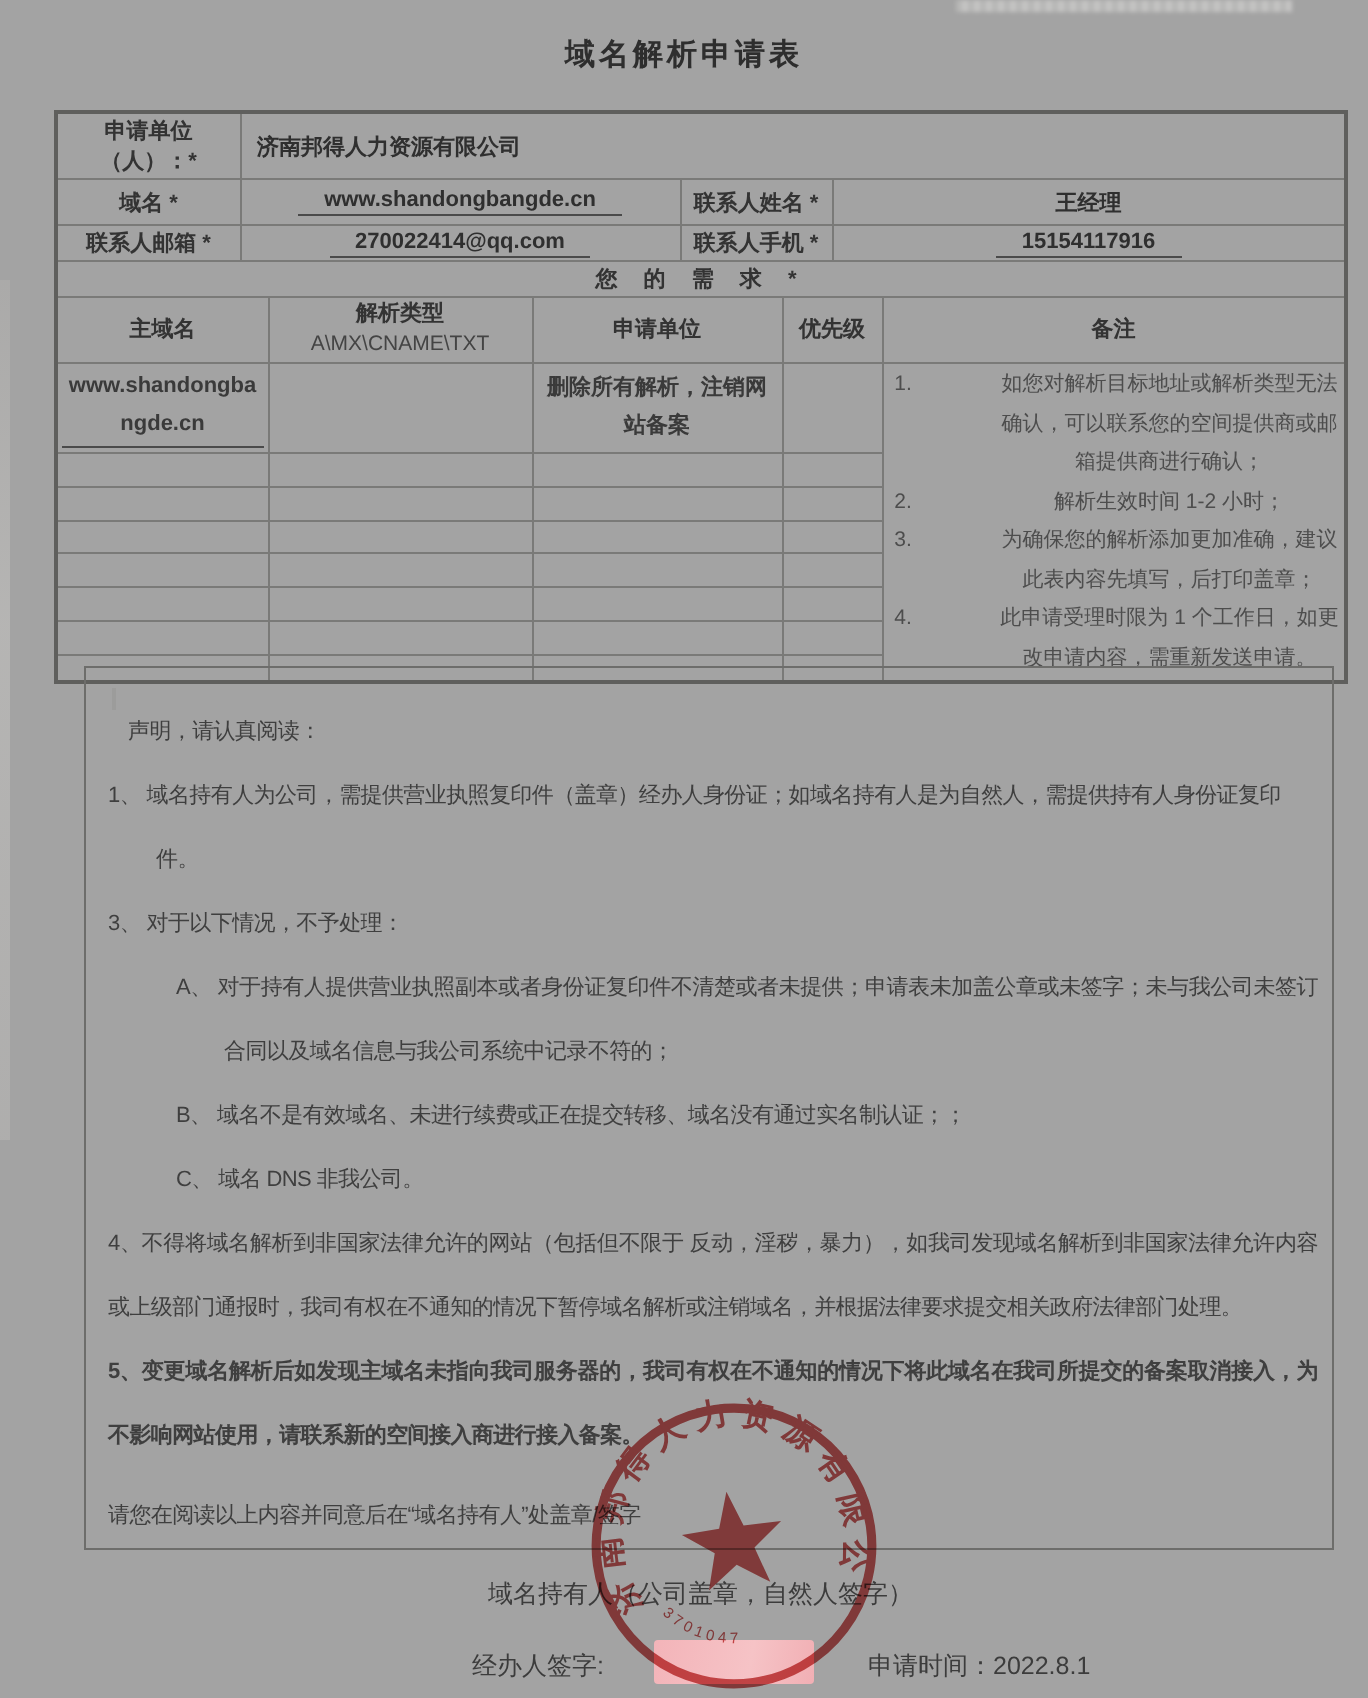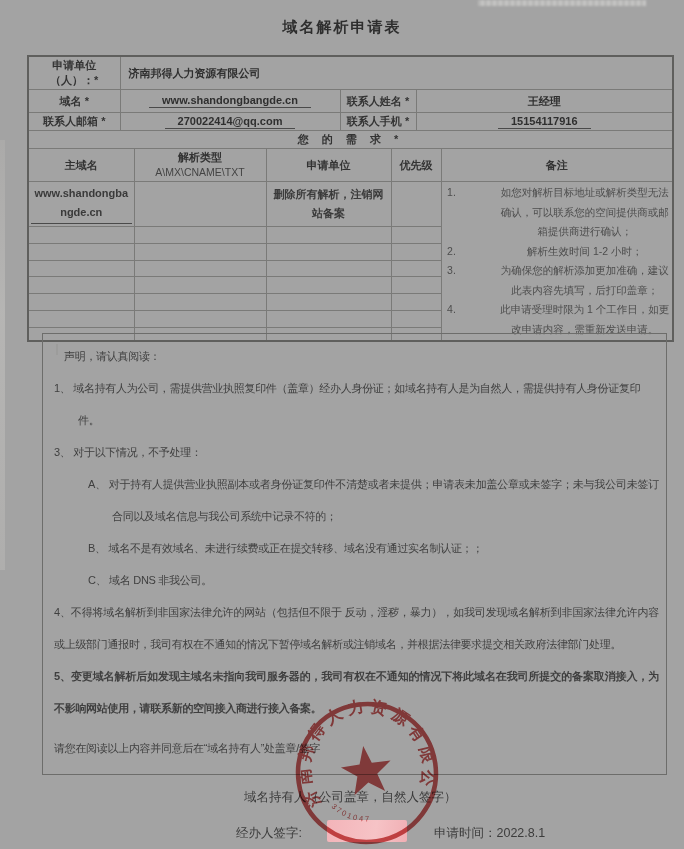--- a/index.html
+++ b/index.html
@@ -30,21 +30,21 @@
   td.domaincell{font-weight:bold;font-size:12px;line-height:19px;
     word-break:break-all;vertical-align:middle;}
   td.domaincell .uline{padding:0 2px 1px;}
   td.addrcell{font-weight:bold;font-size:11.5px;line-height:19px;vertical-align:middle;}
   td.remarks{vertical-align:top;text-align:left;padding:4px 6px 2px 7px;}
   .remark-item{display:flex;font-size:10.5px;line-height:19.5px;color:#4d4d4d;}
   .remark-item .rnum{flex:0 0 16px;}
   .remark-item .rtxt{flex:1;margin-left:40px;}
   .decl-box{position:absolute;left:42px;top:333px;width:625px;height:442px;
     border:1.6px solid #6d6d6b;box-sizing:border-box;
-    padding:6px 7px 0 11px;}
+    padding:16px 7px 0 11px;}
   .decl-box p{margin:0;font-size:11px;line-height:32px;color:#3f3f3f;
     letter-spacing:-.3px;}
   .decl-intro{padding-left:10px;}
   .hang{padding-left:24px;text-indent:-24px;}
   .sub{margin-left:34px !important;text-align:justify;}
   .flush{text-align:justify;}
   .bold{font-weight:bold;color:#2d2d2d;}
   .agree{margin-top:8px !important;}
   .decl-mark{position:absolute;left:56px;top:344px;width:2px;height:11px;
     background:#9a9a98;opacity:.8;}

